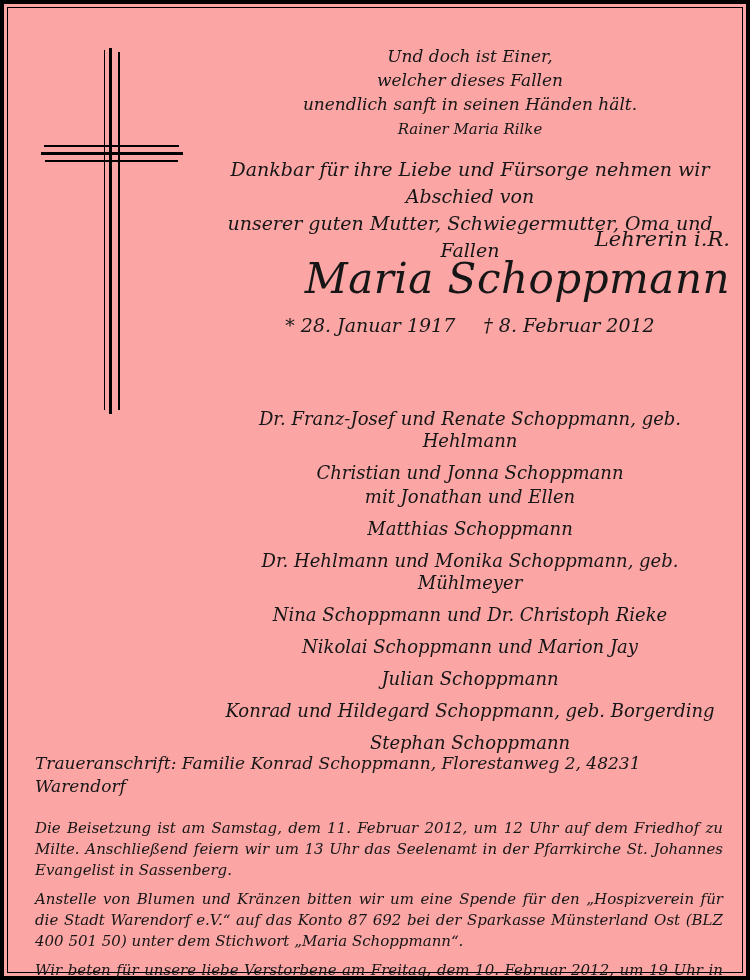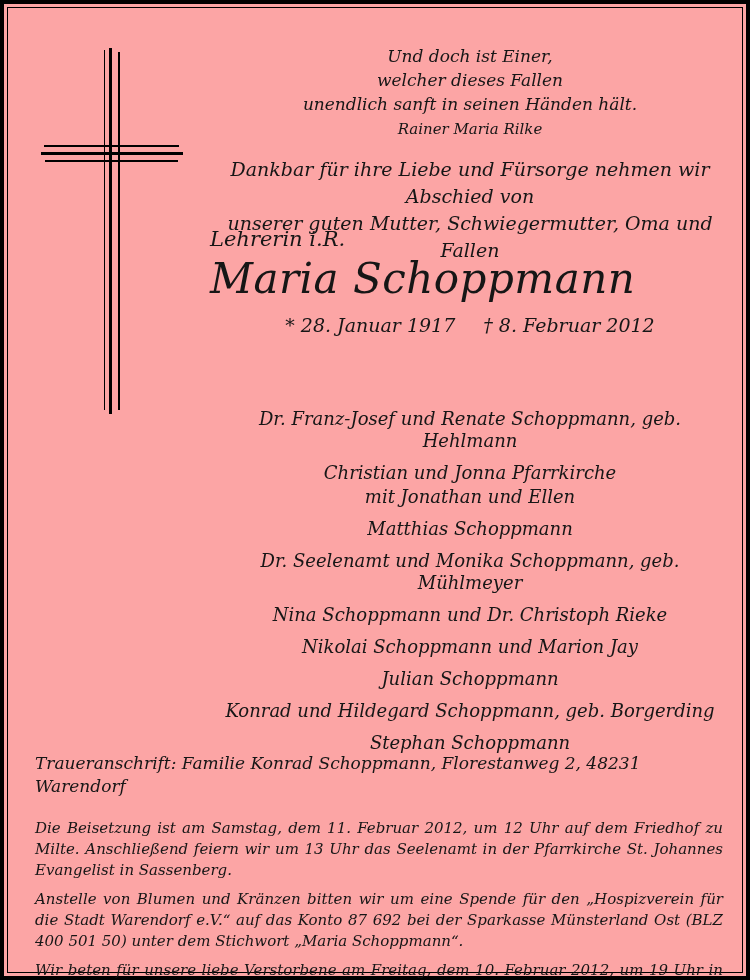--- a/index.html
+++ b/index.html
@@ -35,21 +35,21 @@
   }
   .quote .attribution { font-size: 15px; line-height: 21px; margin-top: 3px; }
 
   .intro {
     position: absolute; left: 192px; top: 148px; width: 540px;
     text-align: center; font-size: 19px; line-height: 27px;
   }
 
   .deceased {
     position: absolute; left: 202px; top: 218px; width: 520px;
-    text-align: left;
+    text-align: right;
   }
   .role   { font-size: 21px; line-height: 26px; }
   .name   { font-size: 42px; line-height: 46px; margin-top: 4px; letter-spacing: 0.5px; }
   .maiden { font-size: 18px; line-height: 21px; margin-top: 1px; }
   .dates  { margin-top: 11px; font-size: 19px; line-height: 24px;
             display: flex; justify-content: center; gap: 28px; }
 
   .mourners {
     position: absolute; left: 202px; top: 400px; width: 520px;
     text-align: center; font-size: 18px;
@@ -96,24 +96,24 @@
       <div class="role">Lehrerin i.R.</div>
       <div class="name">Maria Schoppmann</div>
       <div class="dates">
         <span>* 28. Januar 1917</span>
         <span>† 8. Februar 2012</span>
       </div>
     </div>
 
     <div class="mourners">
       <div class="mourner">Dr. Franz-Josef und Renate Schoppmann, geb. Hehlmann</div>
-      <div class="mourner">Christian und Jonna Pfarrkirche</div>
+      <div class="mourner">Christian und Jonna Schoppmann</div>
       <div class="mourner sub">mit Jonathan und Ellen</div>
       <div class="mourner">Matthias Schoppmann</div>
-      <div class="mourner">Dr. Seelenamt und Monika Schoppmann, geb. Mühlmeyer</div>
+      <div class="mourner">Dr. Hehlmann und Monika Schoppmann, geb. Mühlmeyer</div>
       <div class="mourner">Nina Schoppmann und Dr. Christoph Rieke</div>
       <div class="mourner">Nikolai Schoppmann und Marion Jay</div>
       <div class="mourner">Julian Schoppmann</div>
       <div class="mourner">Konrad und Hildegard Schoppmann, geb. Borgerding</div>
       <div class="mourner">Stephan Schoppmann</div>
     </div>
 
     <div class="bottom">
       <div class="address">Traueranschrift: Familie Konrad Schoppmann, Florestanweg 2, 48231 Warendorf</div>
       <p class="para">Die Beisetzung ist am Samstag, dem 11. Februar 2012, um 12 Uhr auf dem Friedhof zu Milte. Anschließend feiern wir um 13 Uhr das Seelenamt in der Pfarrkirche St. Johannes Evangelist in Sassenberg.</p>

